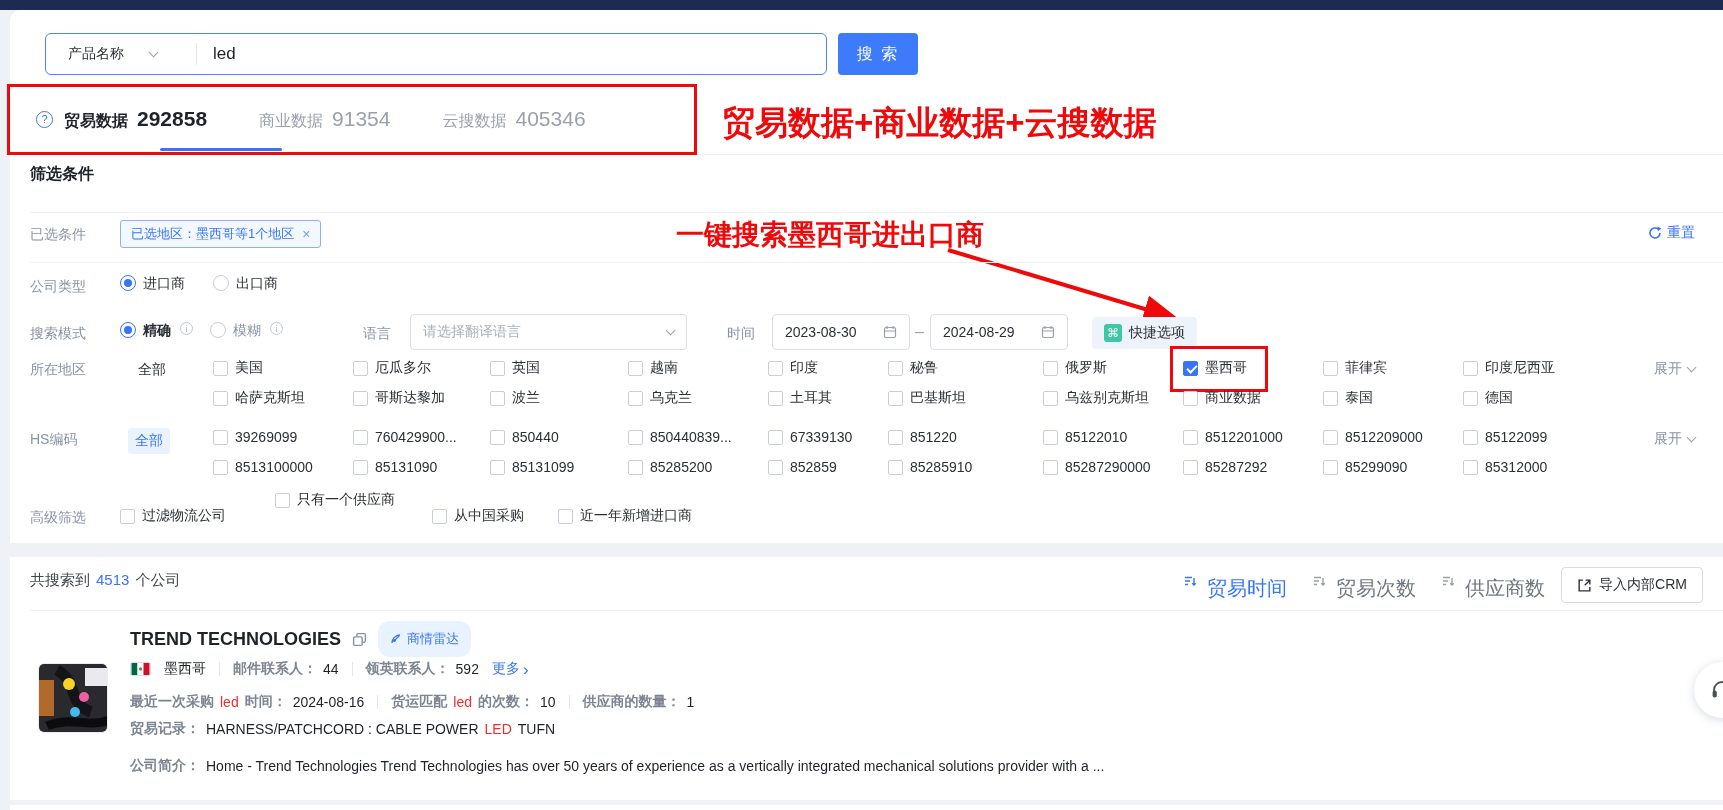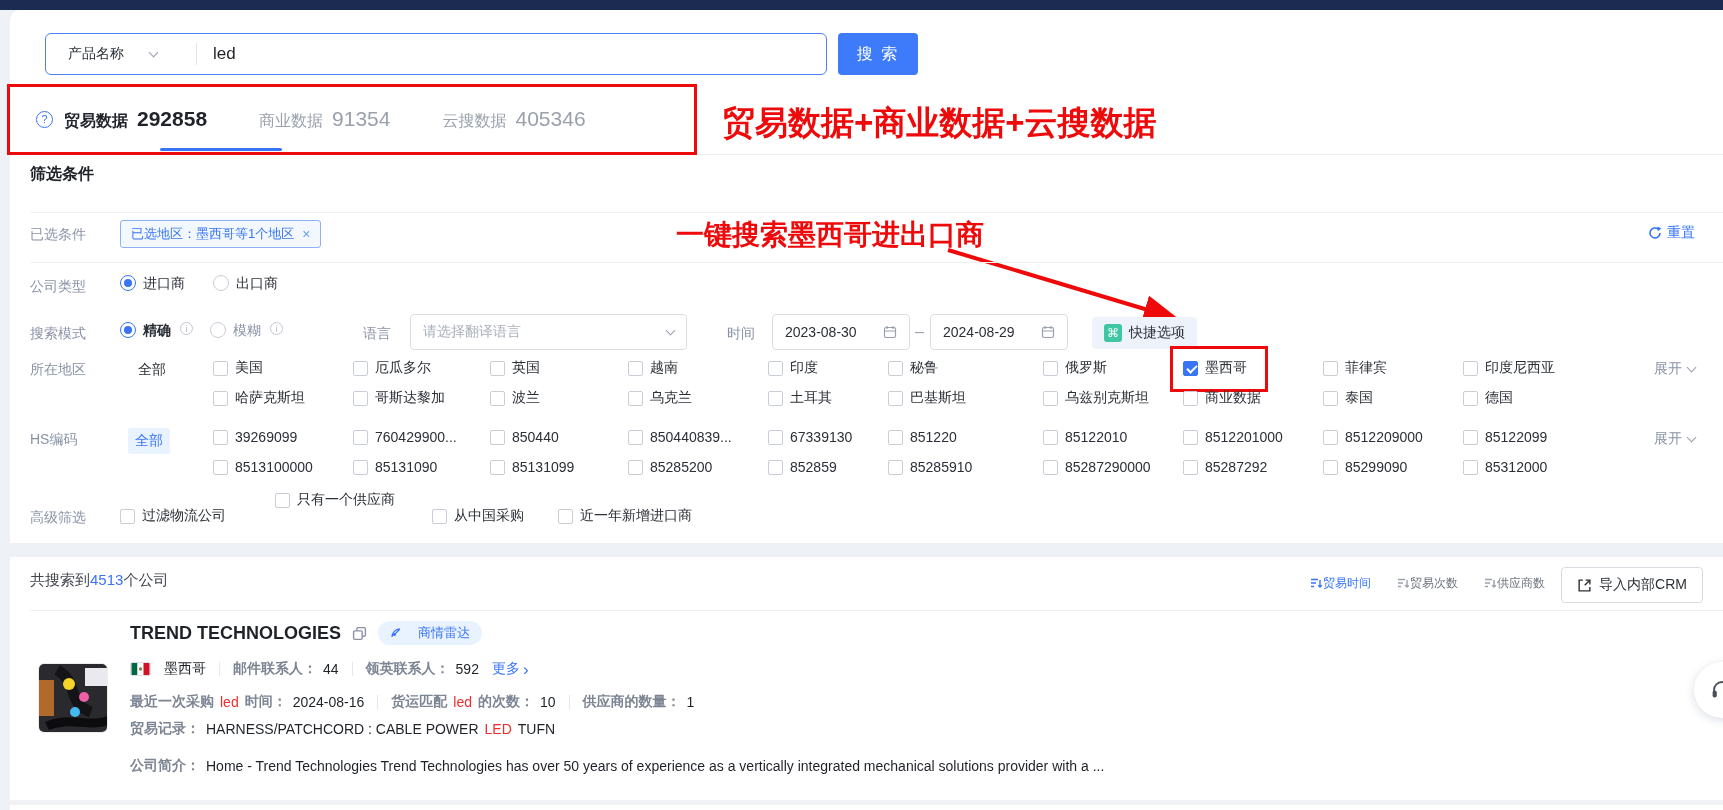--- a/index.html
+++ b/index.html
@@ -80,37 +80,37 @@
   .all-chip { position:absolute; left:118px; top:-4px; width:42px; height:26px; background:#e9f2ff; color:#3875f6;
     font-size:14px; border-radius:3px; display:flex; align-items:center; justify-content:center; cursor:pointer; }
   .expand { position:absolute; right:28px; display:flex; align-items:center; gap:6px; color:#8a93a6;
     font-size:14px; cursor:pointer;margin-left:48px; }
   .red-box-mx { position:absolute; left:1160px; top:336px; width:98px; height:46px; border:3px solid #ee0a0a;
     pointer-events:none; }
   .anno-note2 { position:absolute; left:666px; top:206px; font-size:28px; font-weight:800; color:#ee0a0a; white-space:nowrap; }
   .anno-arrow { position:absolute; left:920px; top:232px; pointer-events:none; }
 
   
-  .summary { position:absolute; left:20px; top:14px; display:flex; align-items:baseline; 
+  .summary { position:absolute; left:20px; top:14px; display:flex; align-items:baseline; gap:6px;
     font-size:15px; color:#42464d; }
   .summary .count { color:#3875f6; }
   .sortbar { position:absolute; right:178px; top:18px; display:flex; gap:26px; }
-  .sort-item { display:flex; align-items:center; gap:0; font-size:12px; color:#70767f; cursor:pointer; }
+  .sort-item { display:flex; gap:10px; font-size:20px; color:#70767f; cursor:pointer; }
   .sort-item.active { color:#3875f6; }
   .crm-btn { position:absolute; right:20px; top:10px; height:36px; width:142px; background:#fff;
     border:1px solid #d7dbe2; border-radius:4px; display:flex; align-items:center; justify-content:center;
     gap:7px; font-size:14px; color:#2b2f36; cursor:pointer; }
   .res-divider { position:absolute; left:20px; right:0; top:53px; border-top:1px solid #eef0f4; }
 
   .thumb { position:absolute; left:28px; top:106px; width:70px; height:70px; border-radius:6px;
     overflow:hidden; border:1px solid #ececf0; cursor:pointer; }
   .name-row { position:absolute; left:120px; top:64px; display:flex; align-items:center; gap:11px; }
   .c-name { font-size:18px; font-weight:700; color:#1f2329; cursor:pointer; }
   .copy-ic { cursor:pointer; display:flex; }
-  .badge { height:24px; display:flex; align-items:center; gap:16px; padding:0 12px; border-radius:12px;
+  .badge { height:36px; display:flex; align-items:center; gap:5px; padding:0 12px; border-radius:12px;
     background:#e9f2ff; color:#3875f6; font-size:13px; cursor:pointer; }
   .info-row { position:absolute; left:120px; top:103px; display:flex; align-items:center; gap:13px; font-size:14px; }
   .sep { width:1px; height:14px; background:#e4e7ec; }
   .glabel { color:#7d8593;font-weight:bold; }
   .gval { color:#1f2329; }
   .kw { color:#ef2d2d; }
   .more { color:#3875f6; display:flex; align-items:center; gap:3px; cursor:pointer; font-size:14px; }
   .more .arr { font-size:17px; line-height:1; }
   .flag { width:21px; height:14px; border:1px solid #e0e0e0; border-radius:2px; flex:none; }
   .data-row { position:absolute; left:120px; display:flex; align-items:center; gap:13px; font-size:14px; }

